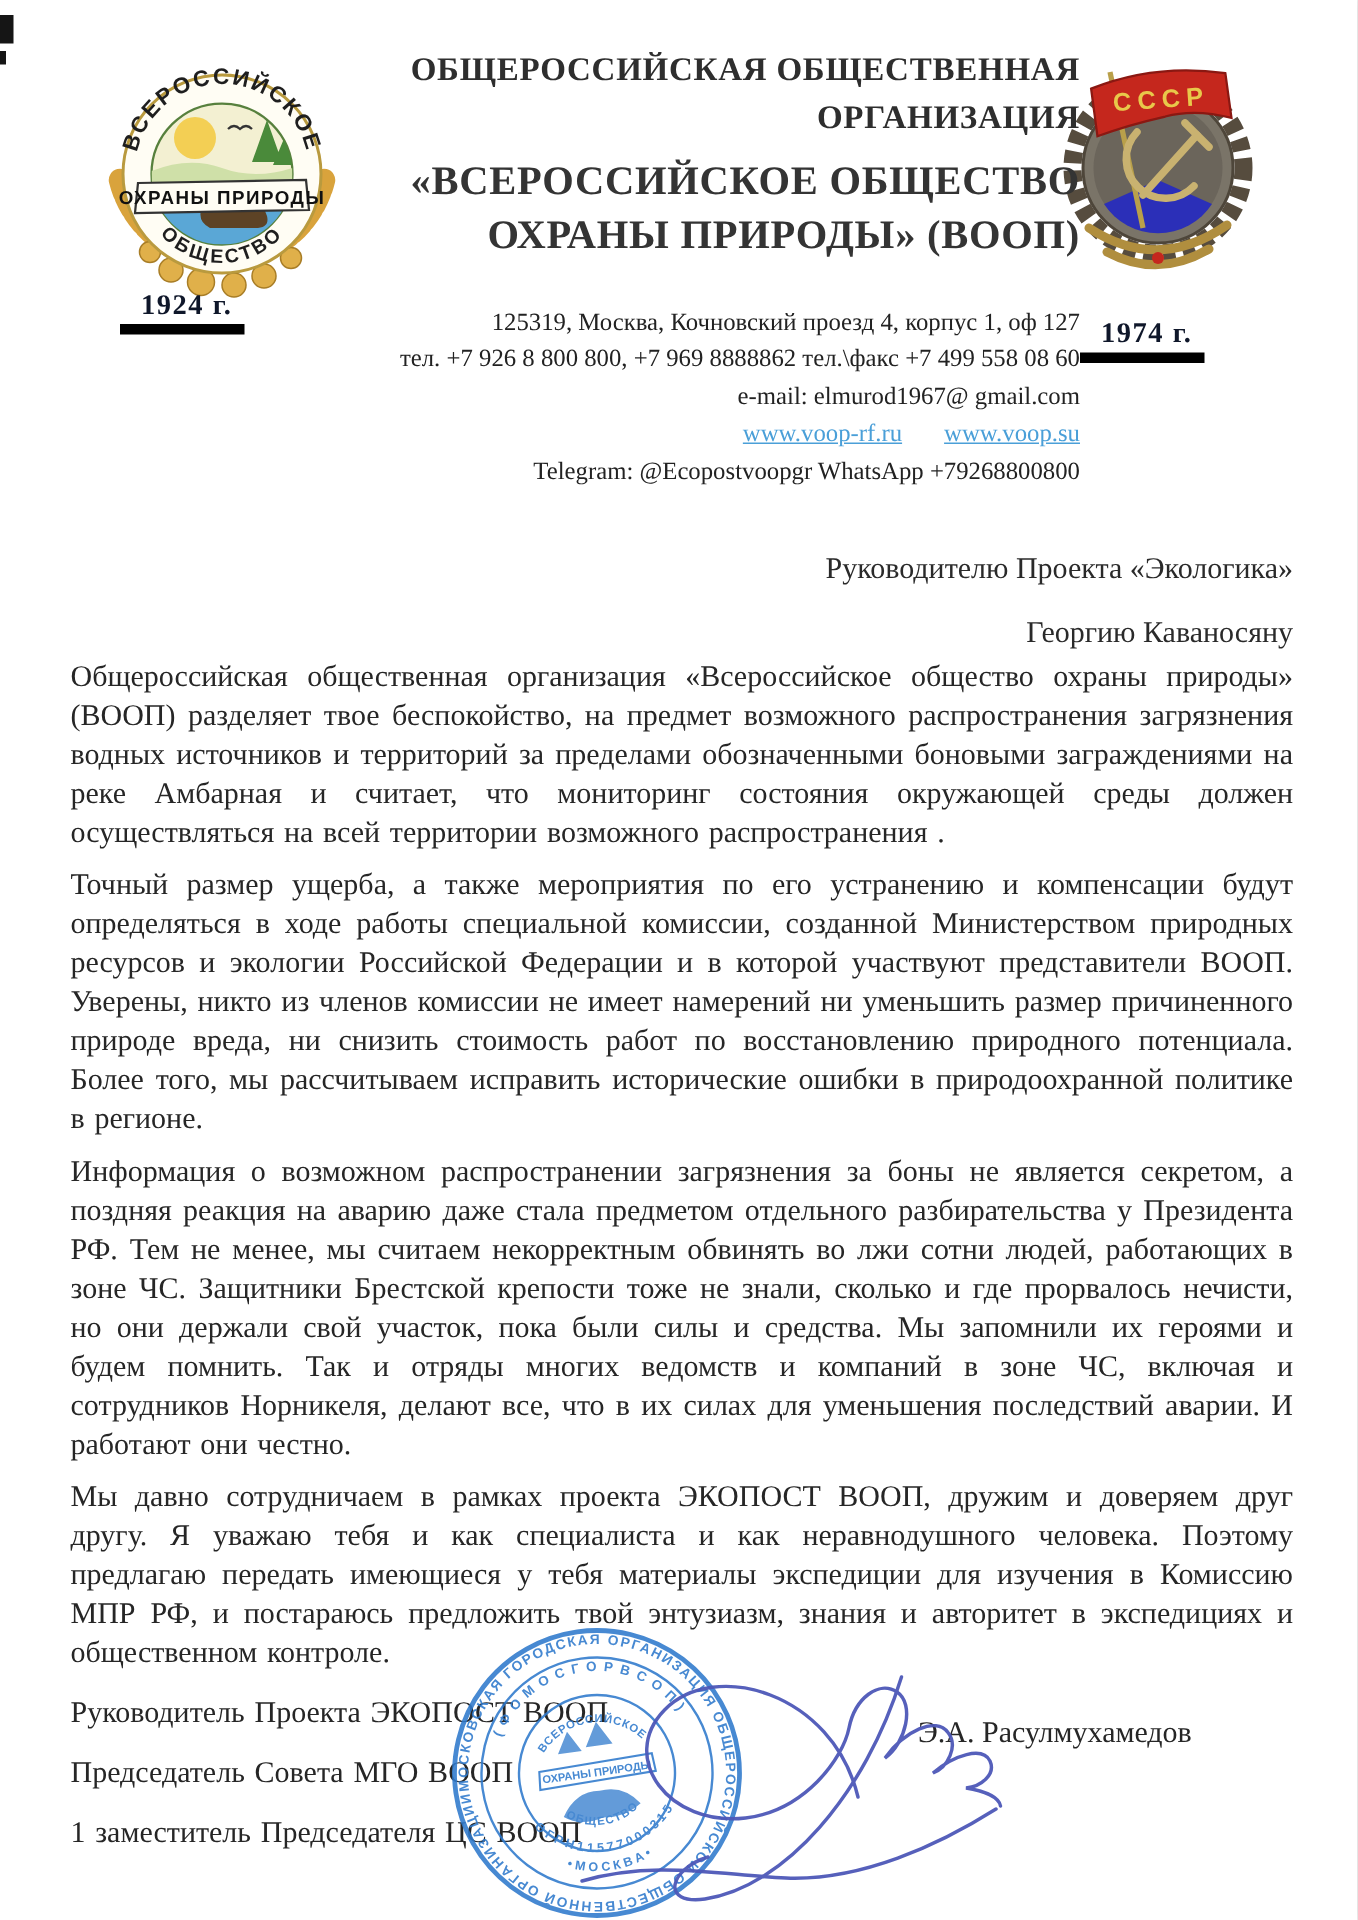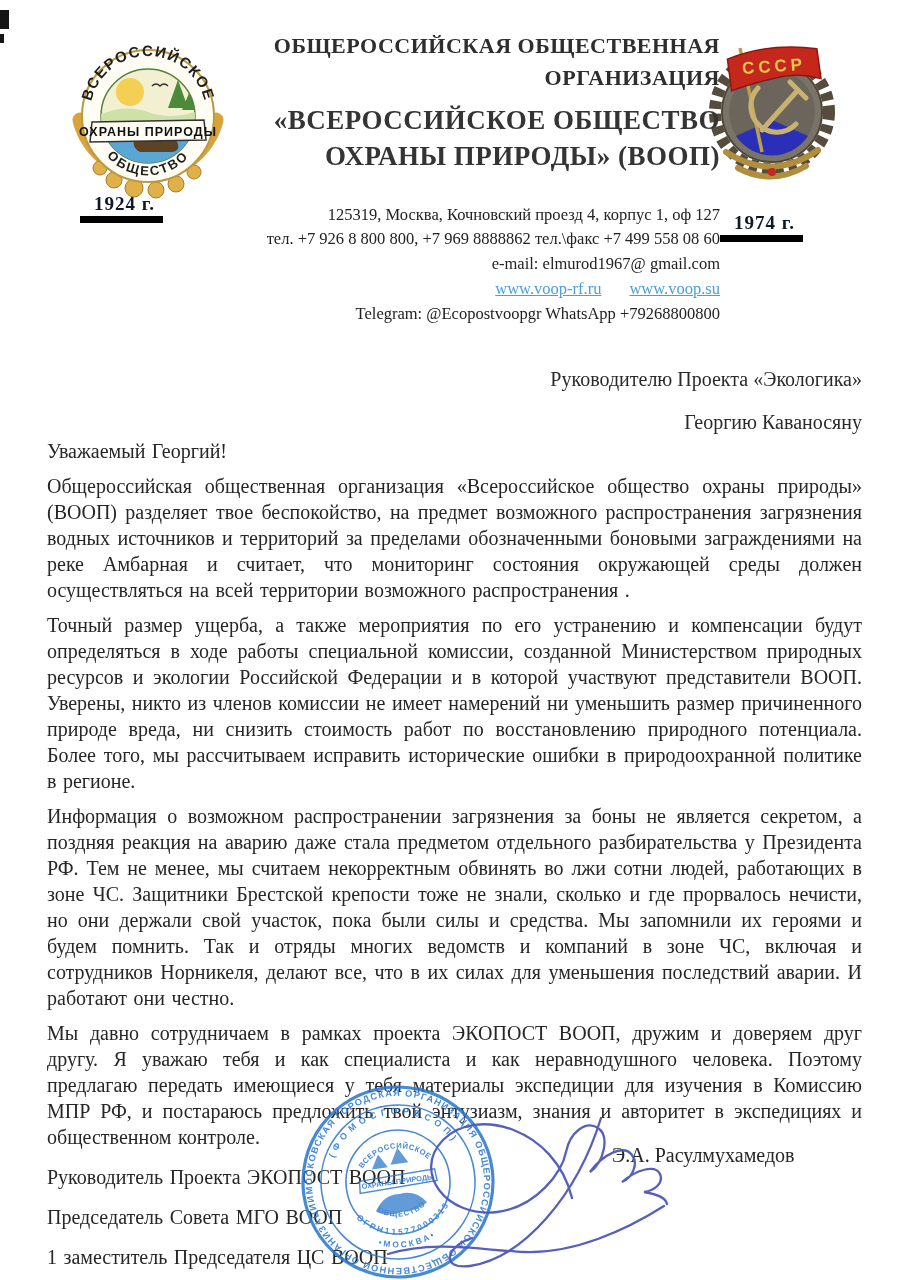--- a/index.html
+++ b/index.html
@@ -158,21 +158,20 @@
     </div>
   </div>
 
 
   <div id="recipient">
     <div class="r-line">Руководителю Проекта «Экологика»</div>
     <div class="r-line">Георгию Каваносяну</div>
   </div>
 
   <div id="body-block">
-    <p id="salutation">Уважаемый Георгий!</p>
     <p>Общероссийская общественная организация «Всероссийское общество охраны природы» (ВООП) разделяет твое беспокойство, на предмет возможного распространения загрязнения водных источников и территорий за пределами обозначенными боновыми заграждениями на реке Амбарная и считает, что мониторинг состояния окружающей среды должен осуществляться на всей территории возможного распространения .</p>
     <p>Точный размер ущерба, а также мероприятия по его устранению и компенсации  будут определяться в ходе работы специальной комиссии, созданной Министерством природных ресурсов и экологии Российской Федерации и в которой участвуют представители ВООП. Уверены, никто из членов комиссии не имеет намерений ни уменьшить размер причиненного природе вреда, ни снизить стоимость работ по восстановлению природного потенциала. Более того, мы рассчитываем исправить исторические ошибки в природоохранной политике в регионе.</p>
     <p>Информация о возможном распространении загрязнения за боны не является секретом, а поздняя реакция на аварию даже стала предметом отдельного разбирательства у Президента РФ. Тем не менее, мы считаем некорректным обвинять во лжи сотни людей, работающих в зоне ЧС. Защитники Брестской крепости тоже не знали, сколько и где прорвалось нечисти, но они держали свой участок, пока были силы и средства. Мы запомнили их героями и будем помнить. Так и отряды многих ведомств и компаний в зоне ЧС, включая и сотрудников Норникеля, делают все, что в их силах для уменьшения последствий аварии. И работают они честно.</p>
     <p>Мы давно сотрудничаем в рамках проекта ЭКОПОСТ ВООП, дружим и доверяем друг другу. Я уважаю тебя и как специалиста и как неравнодушного человека. Поэтому предлагаю передать имеющиеся у тебя материалы экспедиции для изучения в Комиссию МПР РФ, и постараюсь предложить твой энтузиазм, знания и авторитет в экспедициях и общественном контроле.</p>
     <p class="sig-line">Руководитель Проекта ЭКОПОСТ ВООП</p>
     <p class="sig-line">Председатель Совета МГО ВООП</p>
     <p class="sig-line">1 заместитель Председателя ЦС ВООП</p>
   </div>
 
   <div id="signer-name">Э.А. Расулмухамедов</div>

